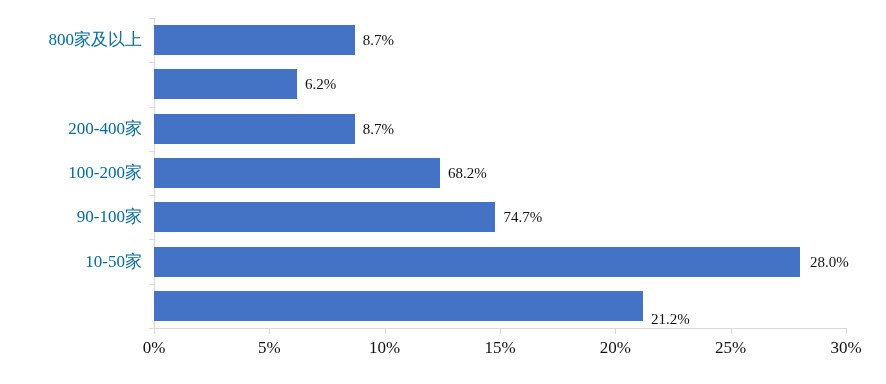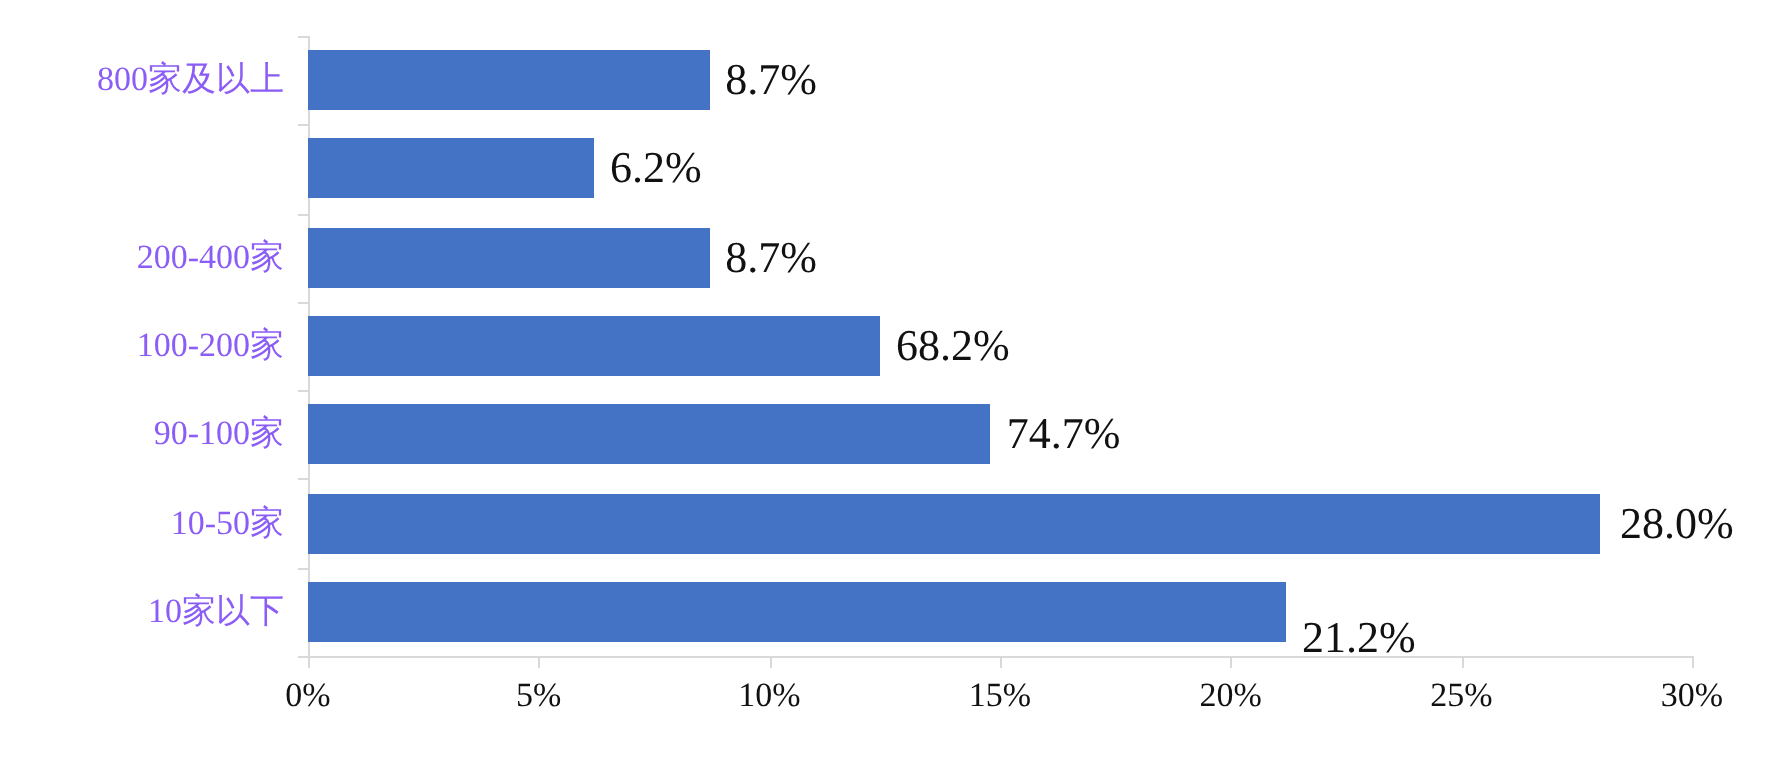--- a/index.html
+++ b/index.html
@@ -30,21 +30,21 @@
     height: 310px;
   }
   .cat-label {
     position: absolute;
     right: 6px;
     height: 30px;
     line-height: 30px;
     white-space: nowrap;
     text-align: right;
     font-size: 17px;
-    color: #8b5cf6;
+    color: #0369a1;
     letter-spacing: 0px;
   }
 
   
   .plot-area {
     position: absolute;
     left: 154px;
     top: 18px;
     width: 692px;
     height: 310px;
@@ -91,21 +91,21 @@
   .bar {
     position: absolute;
     left: 0px;
     height: 30px;
     background: #4472C4;
   }
   .bar-value {
     position: absolute;
     height: 30px;
     line-height: 30px;
-    font-size: 22px;
+    font-size: 15px;
     color: #111111;
     white-space: nowrap;
   }
 
   
   .xlabel {
     position: absolute;
     top: 338px;
     font-size: 17px;
     color: #111111;
@@ -117,21 +117,20 @@
 <body>
 
 <div id="chart-root">
 
   <div class="cat-labels">
       <div class="cat-label" style="top: 7.14286px;">800家及以上</div>
       <div class="cat-label" style="top: 95.7143px;">200-400家</div>
       <div class="cat-label" style="top: 140px;">100-200家</div>
       <div class="cat-label" style="top: 184.286px;">90-100家</div>
       <div class="cat-label" style="top: 228.571px;">10-50家</div>
-      <div class="cat-label" style="top: 272.857px;">10家以下</div>
     </div>
 
   <div class="axis-y-line"></div>
   <div class="axis-x-line"></div>
 
   <div class="plot-area">
       <div class="bar" style="top: 7.14286px; width: 200.68px; background: rgb(68, 114, 196);"></div>
       <div class="bar-value" style="top: 7.14286px; left: 208.68px;">8.7%</div>
       <div class="bar" style="top: 51.4286px; width: 143.013px; background: rgb(68, 114, 196);"></div>
       <div class="bar-value" style="top: 51.4286px; left: 151.013px;">6.2%</div>

